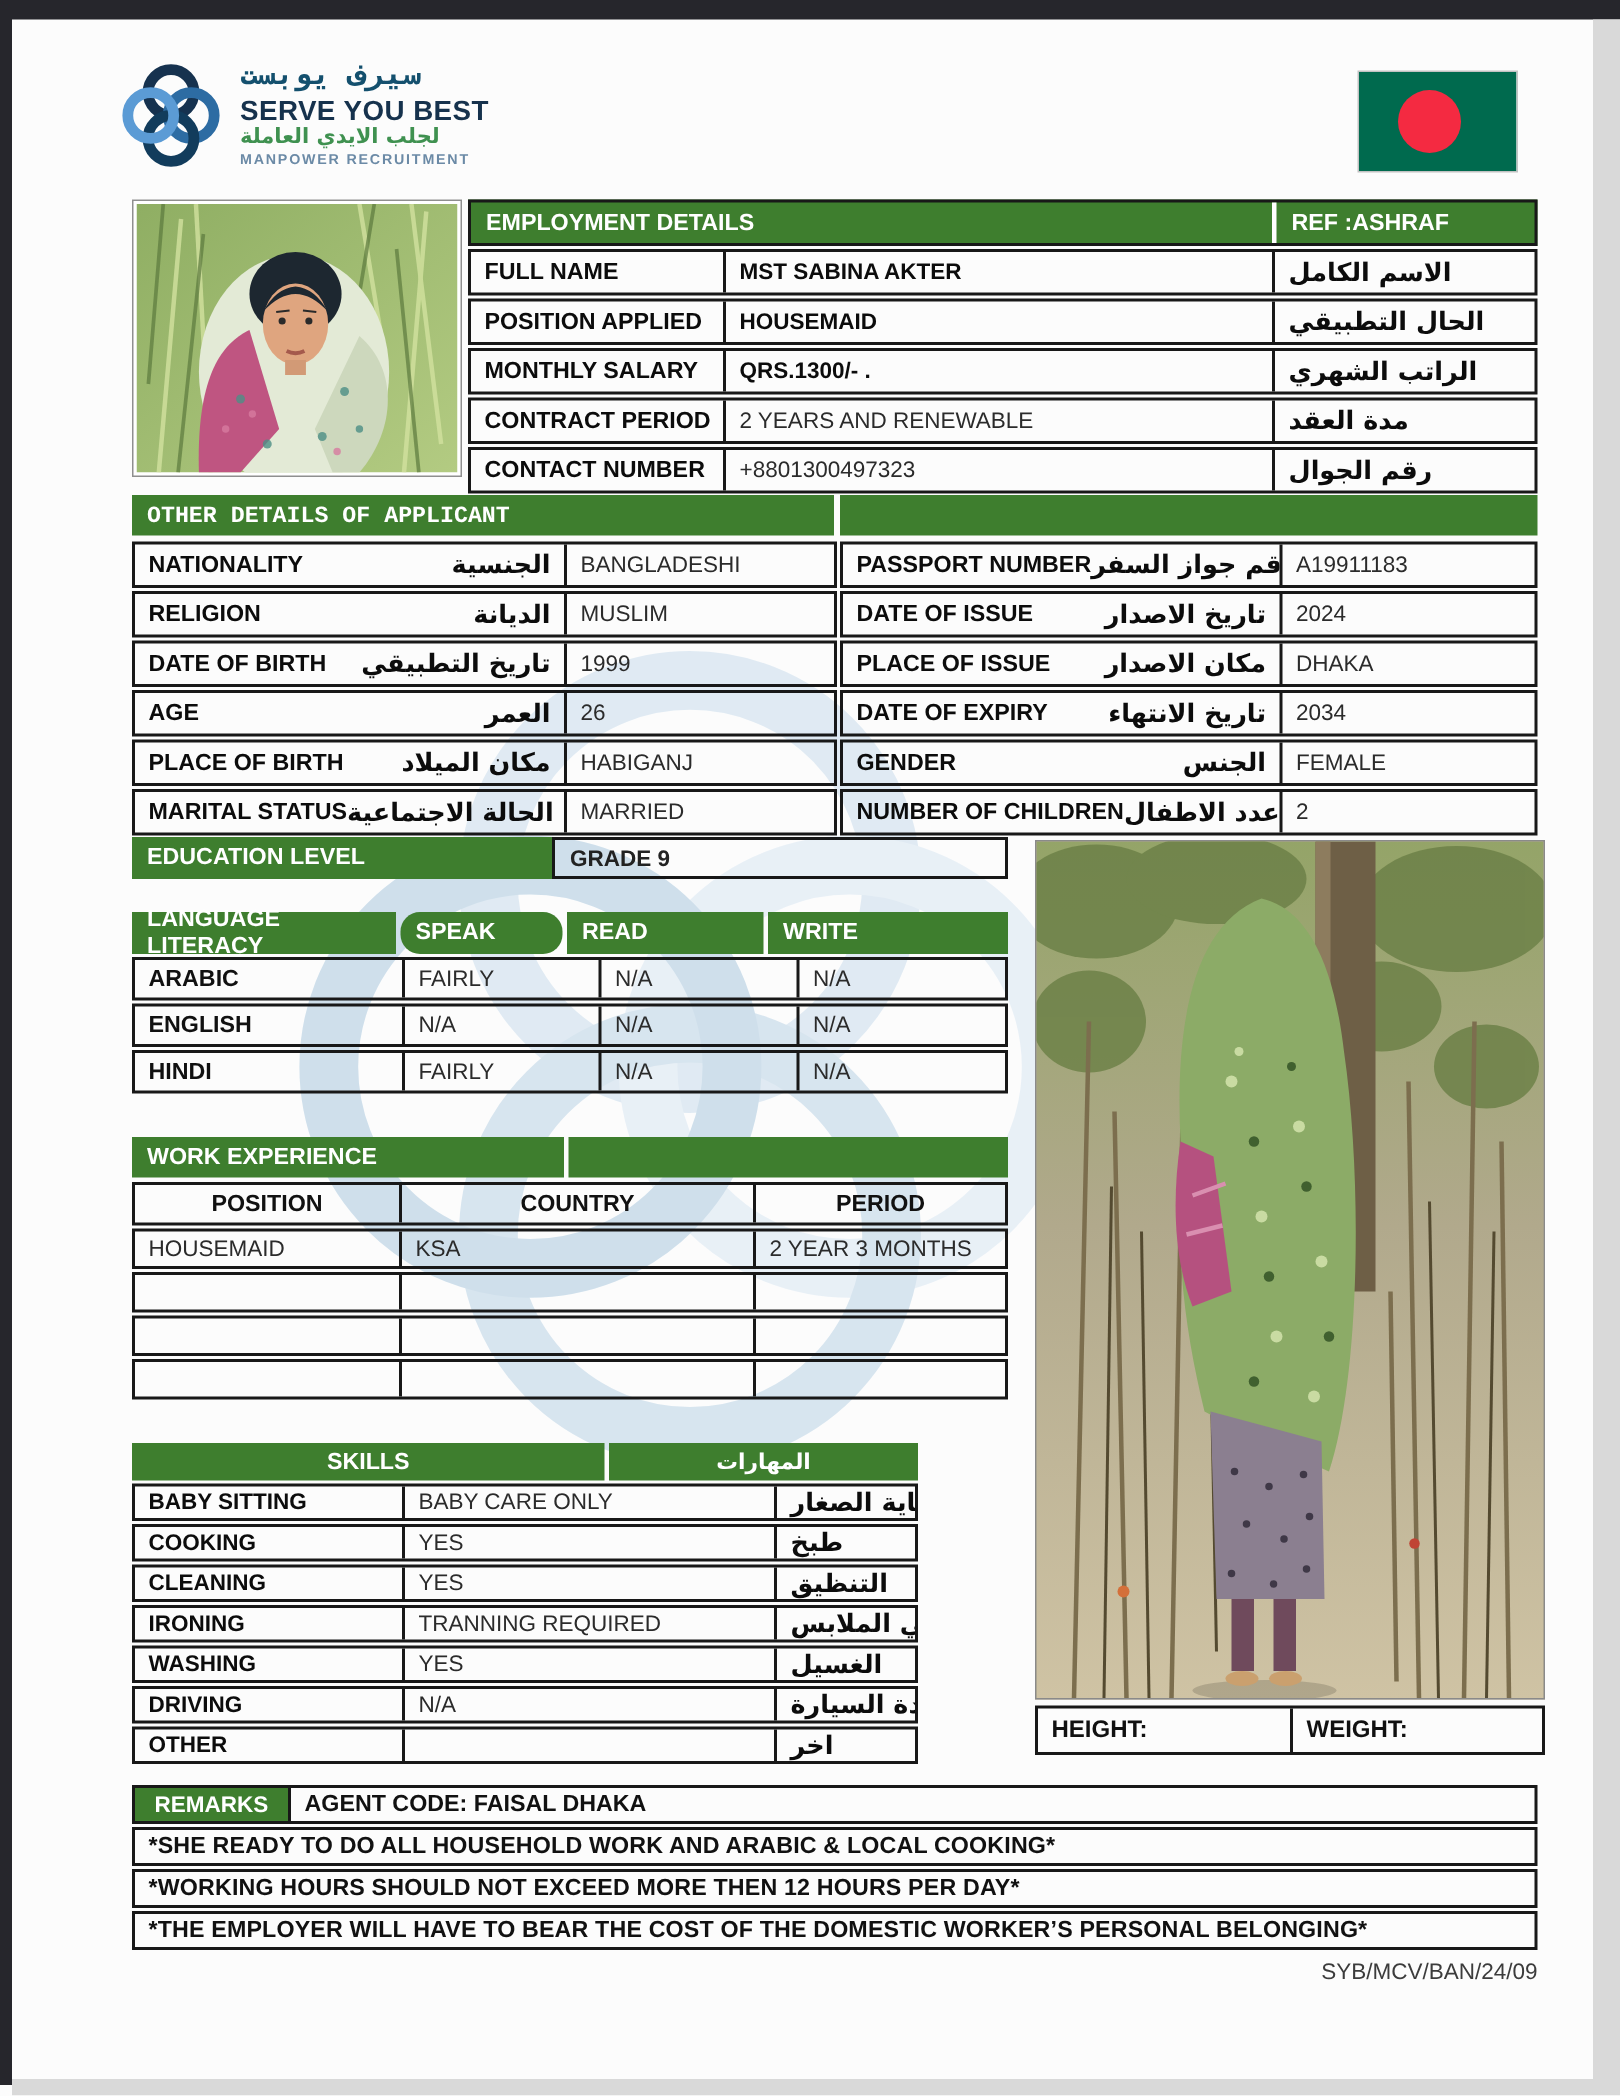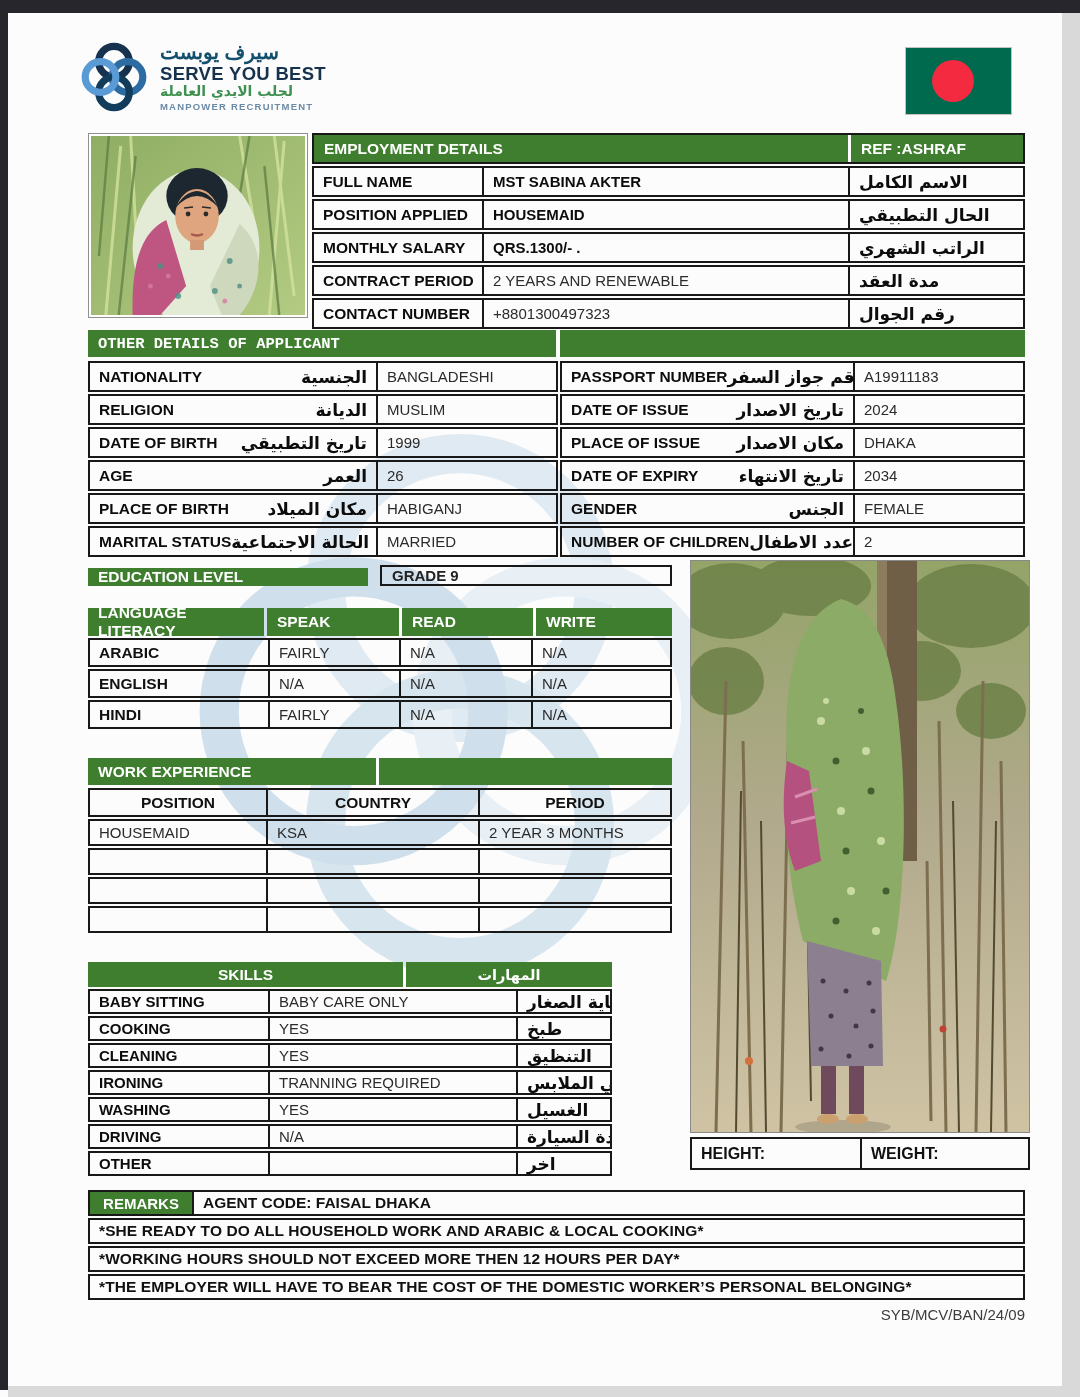--- a/index.html
+++ b/index.html
@@ -9,21 +9,21 @@
   
   .edge-top{left:0;top:0;width:1080px;height:13px;background:#26262c;z-index:5;}
   .edge-left{left:0;top:0;width:8px;height:1390px;background:#26262c;z-index:5;}
   .edge-right{right:0;top:13px;width:18px;height:1384px;background:#d9d9d9;z-index:5;}
   .edge-bottom{left:8px;bottom:0;width:1054px;height:11px;background:#d9d9d9;z-index:5;}
   .watermark{left:180px;top:420px;width:560px;height:560px;opacity:.5;z-index:0;}
   .z1{z-index:1;}
   
   #logo{left:78px;top:38px;display:flex;gap:10px;align-items:center;}
   .l-col{display:flex;flex-direction:column;line-height:1.12;}
-  .l-ar1{font-family:Liberation Sans, sans-serif;font-size:20px;font-weight:700;color:#14506e;}
+  .l-ar1{font-family:Liberation Mono, monospace;font-size:20px;font-weight:700;color:#14506e;}
   .l-en{font-size:18.5px;font-weight:800;color:#16324d;letter-spacing:.3px;}
   .l-ar2{font-family:"DejaVu Sans",sans-serif;font-size:14px;font-weight:700;color:#3f9150;}
   .l-tag{font-size:9.5px;font-weight:700;color:#6b8aa6;letter-spacing:1.2px;margin-top:2px;}
   #flag{left:905px;top:47px;width:105px;height:66px;border:1px solid #c2c2c2;}
   
   #photo1{left:88px;top:133px;width:220px;height:185px;border:1px solid #8f8f8f;background:#fff;padding:2px;box-sizing:border-box;}
   #photo2{left:690px;top:560px;width:340px;height:573px;border:1px solid #8a8a8a;box-sizing:border-box;background:#b7ae8f;}
   #photo1 svg,#photo2 svg{display:block;width:100%;height:100%;}
   
   .trow{display:flex;align-items:stretch;border:2px solid #181818;margin-bottom:2px;box-sizing:border-box;background:transparent;}
@@ -49,37 +49,37 @@
   #od-hdr .gl{width:468px;}
   #od-hdr .gr{flex:1;}
   #od-left{left:88px;top:361px;width:470px;}
   #od-right{left:560px;top:361px;width:465px;}
   .od .trow{height:31px;}
   .od .o-lab{justify-content:space-between;}
   #od-left .o-lab{width:286px;}
   #od-right .o-lab{width:291px;}
   .od .o-val{flex:1;}
   
-  #edu{left:88px;top:558px;width:584px;display:flex;gap:12px;height:28px;align-items:flex-end;}
+  #edu{left:88px;top:558px;width:584px;display:flex;gap:0;height:28px;}
   #edu .gcell{width:280px;}
   #edu .e-val{flex:1;border:2px solid #181818;display:flex;align-items:center;padding:0 10px;font-size:15px;font-weight:600;color:#222;box-sizing:border-box;background:transparent;}
   
   #lang{left:88px;top:608px;width:584px;}
   #lang-hdr{display:flex;gap:3px;height:28px;margin-bottom:2px;}
-  #lang-hdr .h0{width:176px;} #lang-hdr .h1{width:132px;} #lang-hdr .h2{width:131px;} #lang-hdr .h3{flex:1;}
+  #lang-hdr .h0{width:176px;} #lang-hdr .h1{width:108px;border-radius:13px;} #lang-hdr .h2{width:131px;} #lang-hdr .h3{flex:1;}
   #lang .trow{height:29px;}
   #lang .c0{width:178px;font-weight:700;font-size:15.5px;}
   #lang .c1{width:131px;} #lang .c2{width:132px;} #lang .c3{flex:1;}
   
   #work{left:88px;top:758px;width:584px;}
   #work-hdr{display:flex;gap:3px;height:27px;margin-bottom:3px;}
   #work-hdr .gl{width:288px;} #work-hdr .gr{flex:1;}
   .wk-cols{height:29px;}
   .wk-cols .c{justify-content:center;font-weight:700;font-size:15.5px;}
-  #work .w0{width:176px;} #work .w1{width:212px;} #work .w2{flex:1;}
+  #work .w0{width:176px;} #work .w1{width:236px;} #work .w2{flex:1;}
   #work .wrow{height:27px;}
   
   #skills{left:88px;top:962px;width:524px;}
   #skills-hdr{display:flex;gap:3px;height:25px;margin-bottom:2px;}
   #skills-hdr .gl{width:315px;justify-content:center;}
   #skills-hdr .gr{flex:1;justify-content:center;font-family:"DejaVu Sans",sans-serif;direction:rtl;font-size:14.5px;}
   #skills .trow{height:25px;}
   #skills .s-lab{width:178px;font-size:15px;}
   #skills .s-val{width:248px;}
   #skills .s-ar{flex:1;justify-content:flex-end;}

